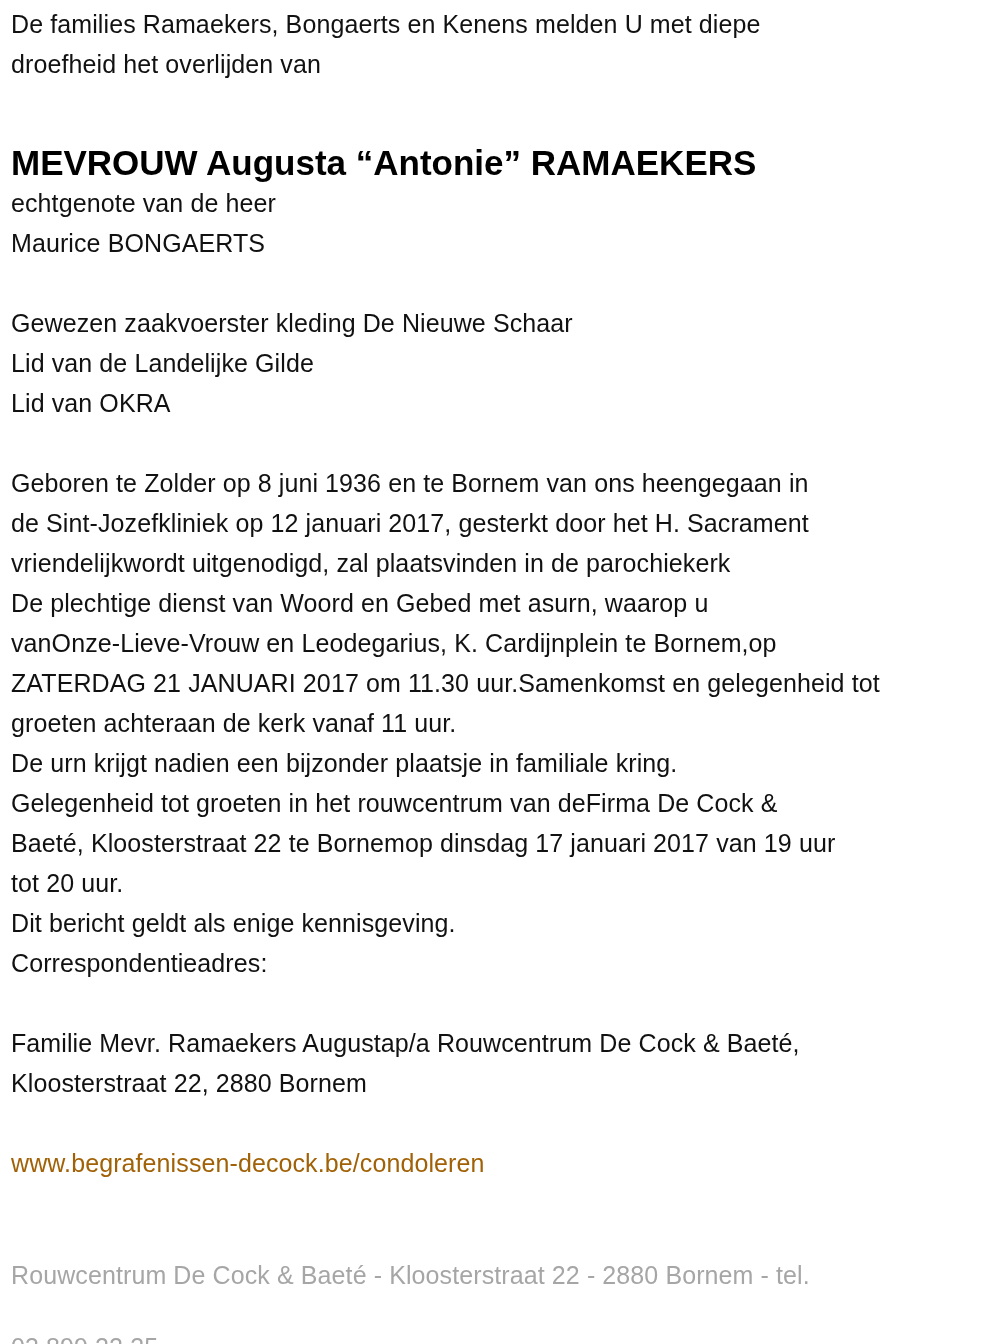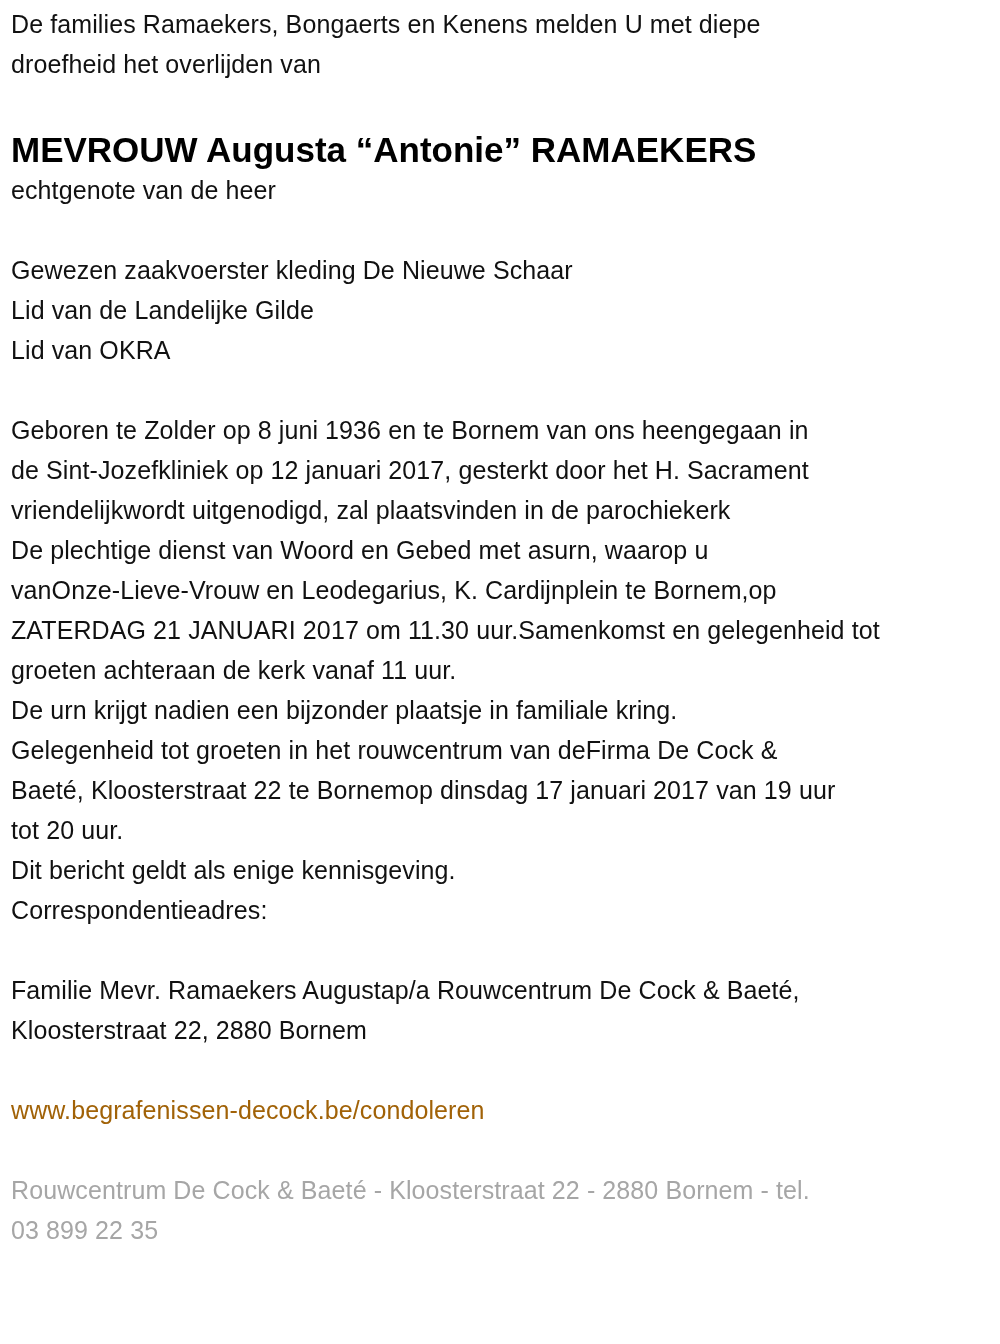--- a/index.html
+++ b/index.html
@@ -27,27 +27,28 @@
       transform-origin: left center;
     }
     .blank {
       height: 40px;
     }
     .title {
       font-size: 35px;
       font-weight: bold;
       line-height: 52px;
       height: 52px;
-      margin-top: 0;
+      margin-top: 13px;
       margin-bottom: -6px;
       white-space: nowrap;
       color: #000000;
     }
     .footer .line {
       color: #a6a6a6;
+      margin-top: 32px;
     }
     a.link {
       color: #a16207;
       text-decoration: none;
     }
   </style>
 </head>
 <body>
 
 <div class="page">
@@ -56,20 +57,21 @@
     <div class="line">De families Ramaekers, Bongaerts en Kenens melden U met diepe</div>
     <div class="line">droefheid het overlijden van</div>
   </div>
 
   <div class="blank"></div>
 
   <div class="title">MEVROUW Augusta “Antonie” RAMAEKERS</div>
 
   <div>
     <div class="line">echtgenote van de heer</div>
+    <div class="line">Maurice BONGAERTS</div>
   </div>
 
   <div class="blank"></div>
 
   <div>
     <div class="line">Gewezen zaakvoerster kleding De Nieuwe Schaar</div>
     <div class="line">Lid van de Landelijke Gilde</div>
     <div class="line">Lid van OKRA</div>
   </div>
 

